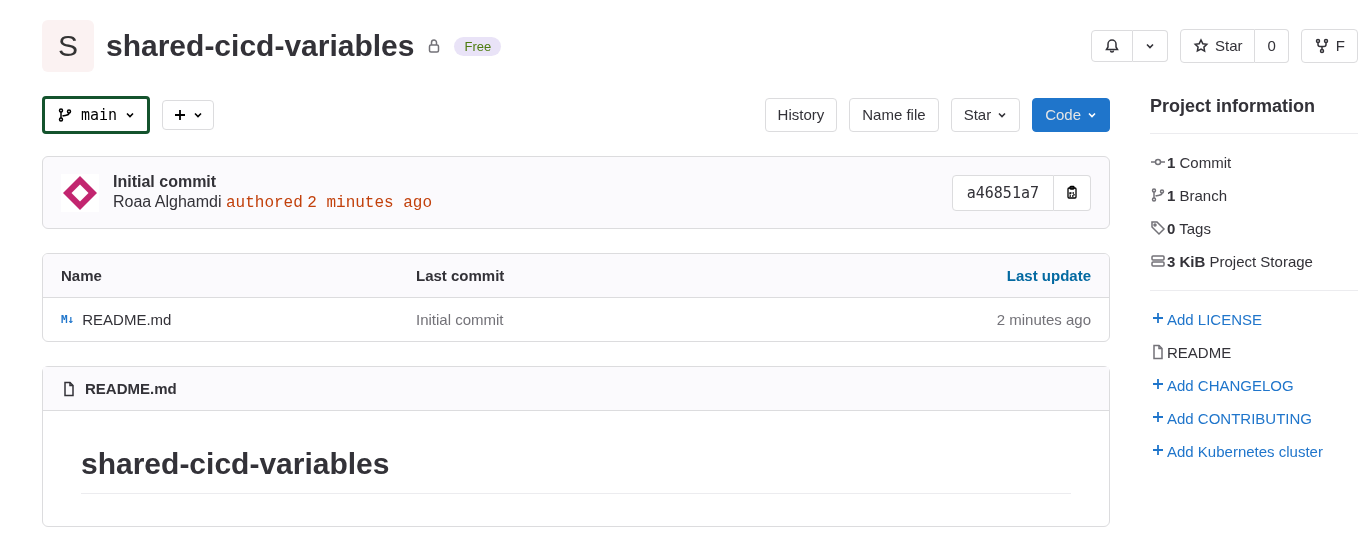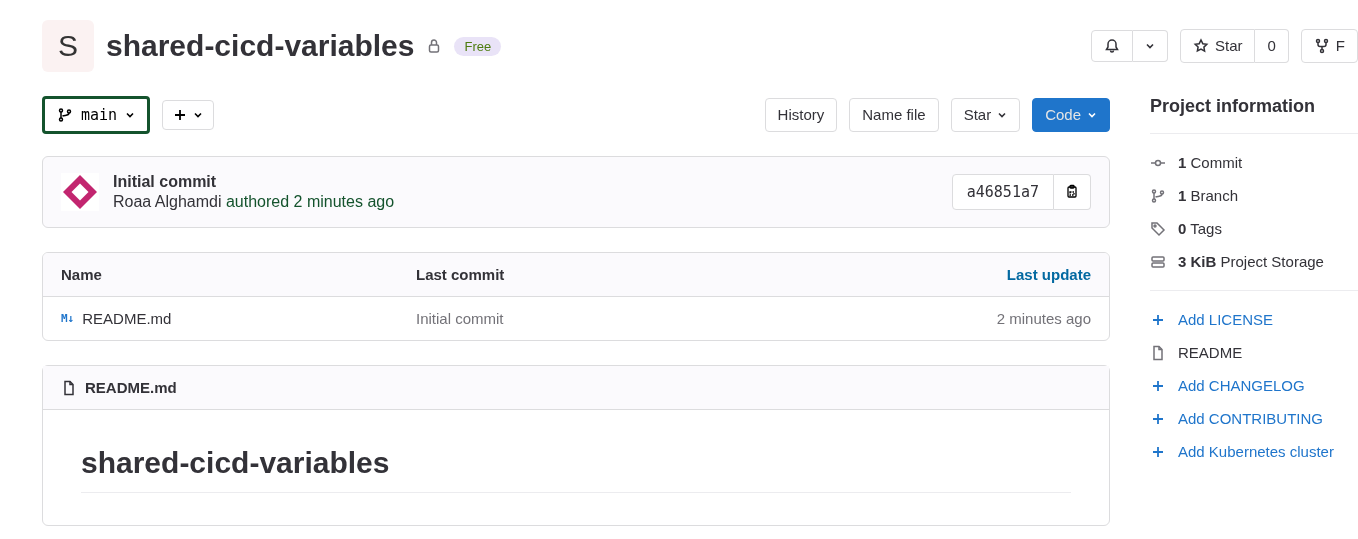--- a/index.html
+++ b/index.html
@@ -58,21 +58,21 @@
     padding: 16px 18px; display: flex; align-items: center; gap: 14px;
     margin-bottom: 24px;
   }
   .identicon {
     width: 38px; height: 38px; background: #fff;
     display: flex; align-items: center; justify-content: center;
   }
   .commit-info { flex: 1; }
   .commit-title { font-size: 16px; font-weight: 600; color: #333238; }
   .commit-meta { font-size: 16px; color: #333238; margin-top: 2px; }
-  .commit-meta .muted { color: #14532d; }
+  .commit-meta .muted { color: #c2410c; font-family: Liberation Mono, monospace; }
   .sha-group { display: flex; margin-left: 32px; }
   .sha-box {
     border: 1px solid #dcdcde; background: #fff; padding: 8px 14px;
     border-radius: 4px 0 0 4px; font-family: ui-monospace, SFMono-Regular, Menlo, monospace;
     font-size: 15px;
   }
   .copy-btn {
     border: 1px solid #dcdcde; border-left: none; background: #fff;
     padding: 6px 10px; border-radius: 0 4px 4px 0; cursor: pointer;
     display: flex; align-items: center;
@@ -100,21 +100,21 @@
   }
   .readme-body { padding: 36px 38px 20px; }
   .readme-body h1 {
     font-size: 30px; font-weight: 700; margin: 0 0 12px 0;
     padding-bottom: 12px; border-bottom: 1px solid #ececef;
   }
   .sidebar h3 { font-size: 18px; font-weight: 700; margin: 0 0 16px; }
   .sidebar hr { border: none; border-top: 1px solid #ececef; margin: 12px 0; }
   .side-list { list-style: none; padding: 0; margin: 0; }
   .side-item {
-    display: flex; align-items: center; gap: 12px; padding: 8px 0;
+    display: flex; gap: 1px; padding: 8px 0;
     font-size: 15px; color: #333238; cursor: pointer;
   }
   .side-item .num { font-weight: 600; }
   .side-item.link { color: #1f75cb; }
   .icon-slot { width: 16px; display: flex; justify-content: center; color: #737278; }
   .side-item.link .icon-slot { color: #1f75cb; }
   svg { display: block; }
 </style>
 </head>
 <body>

